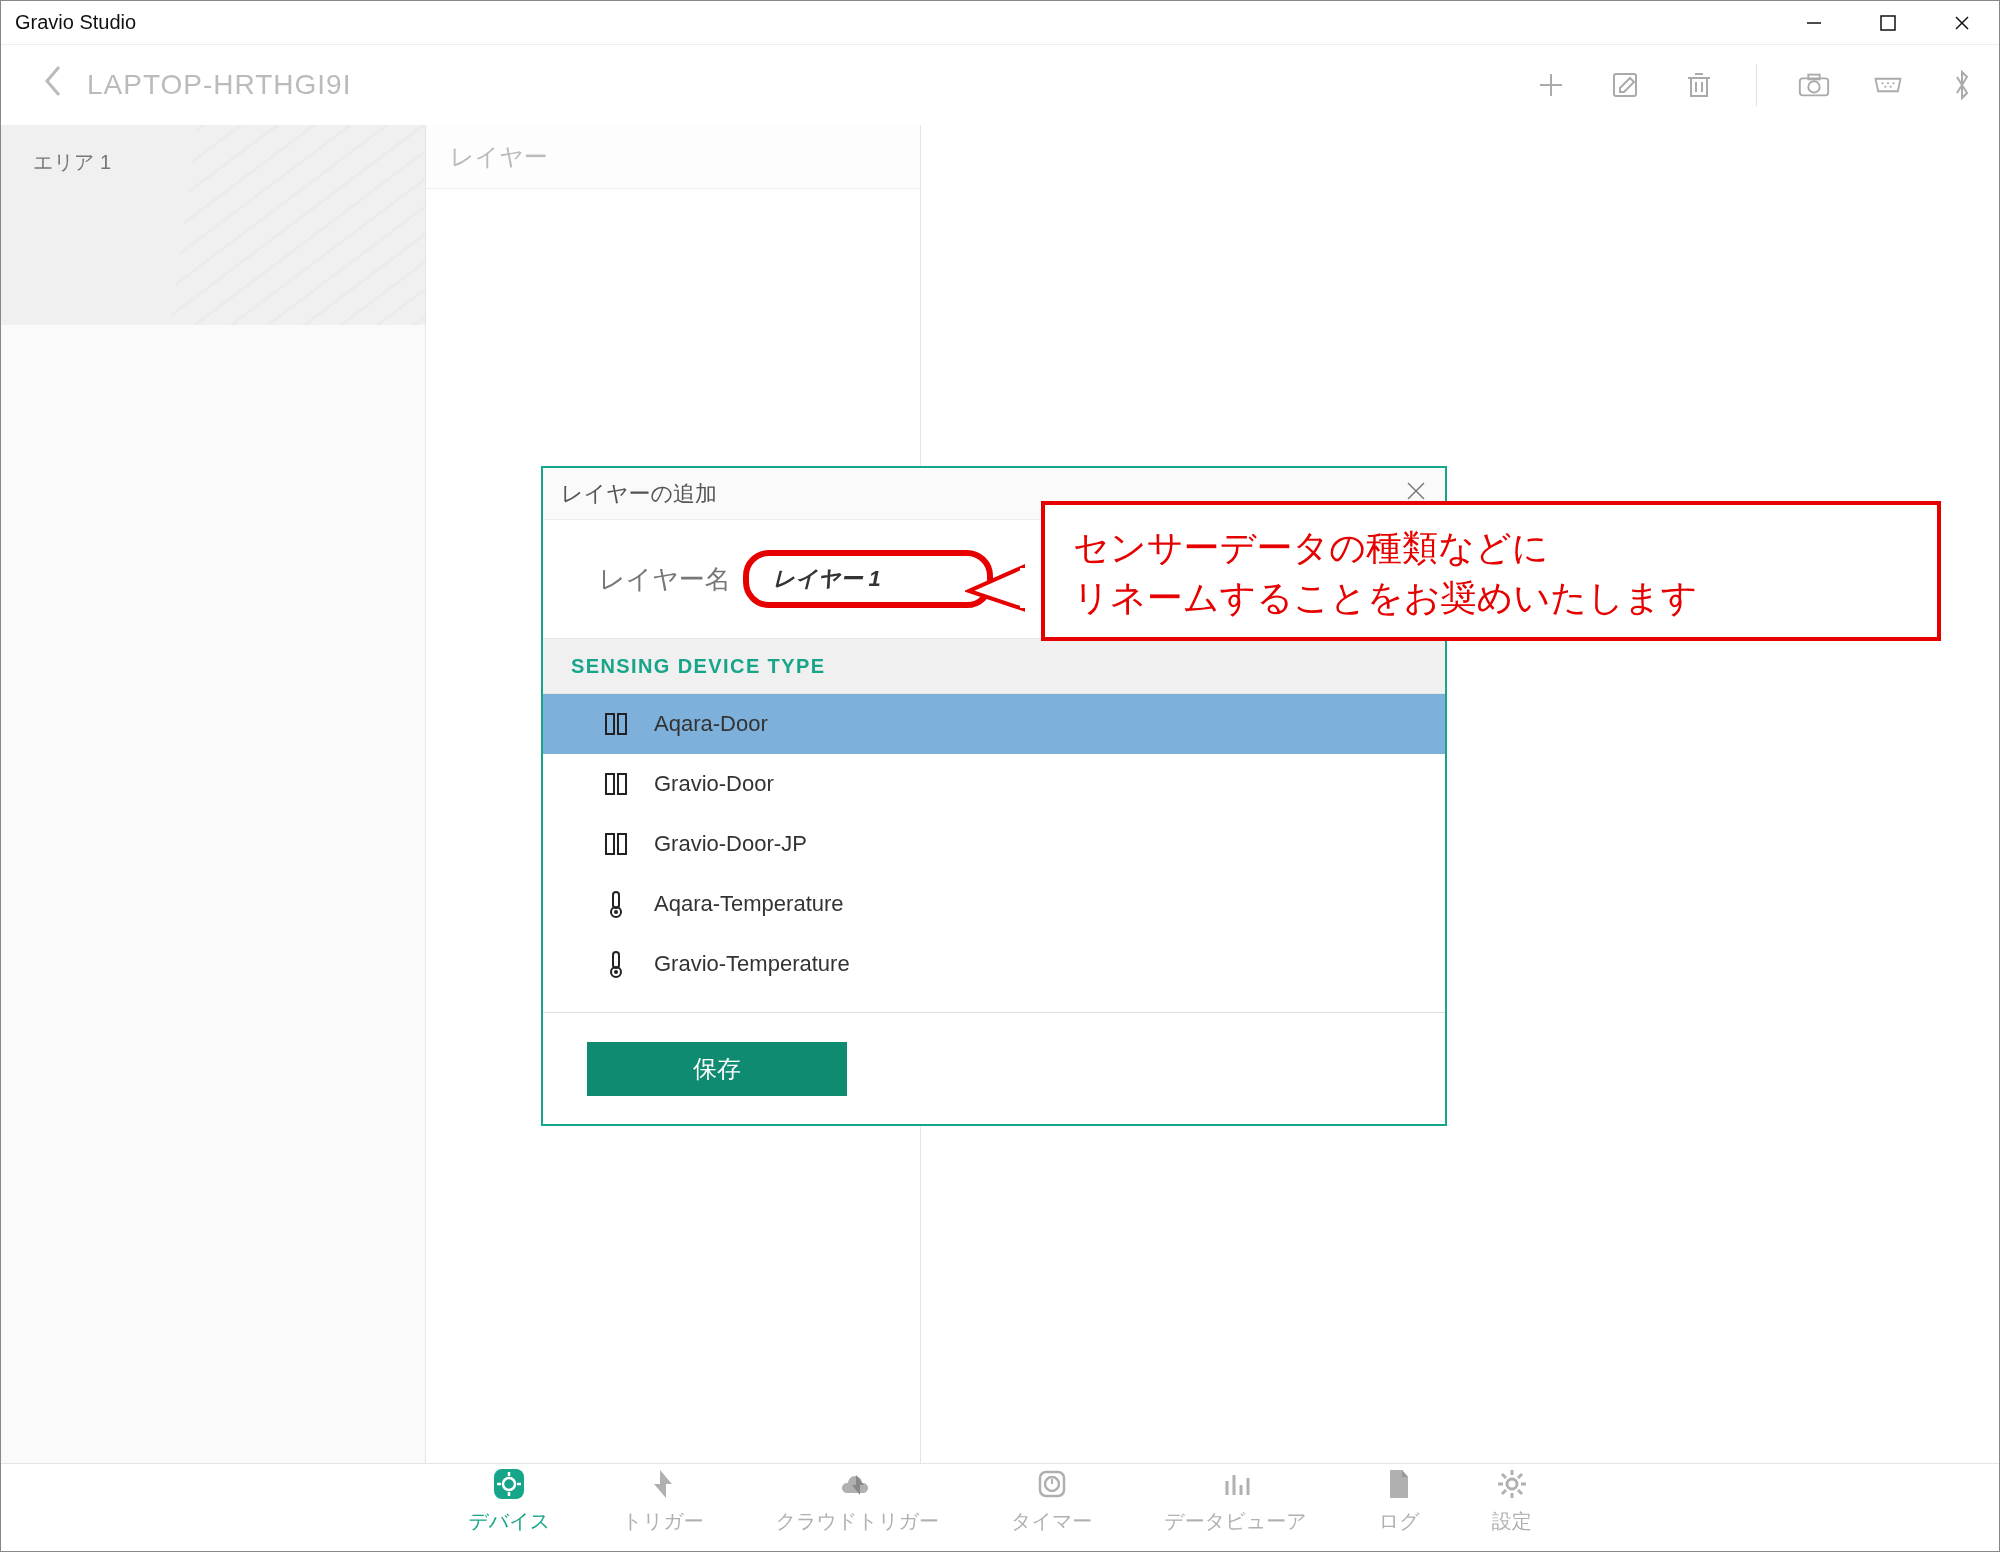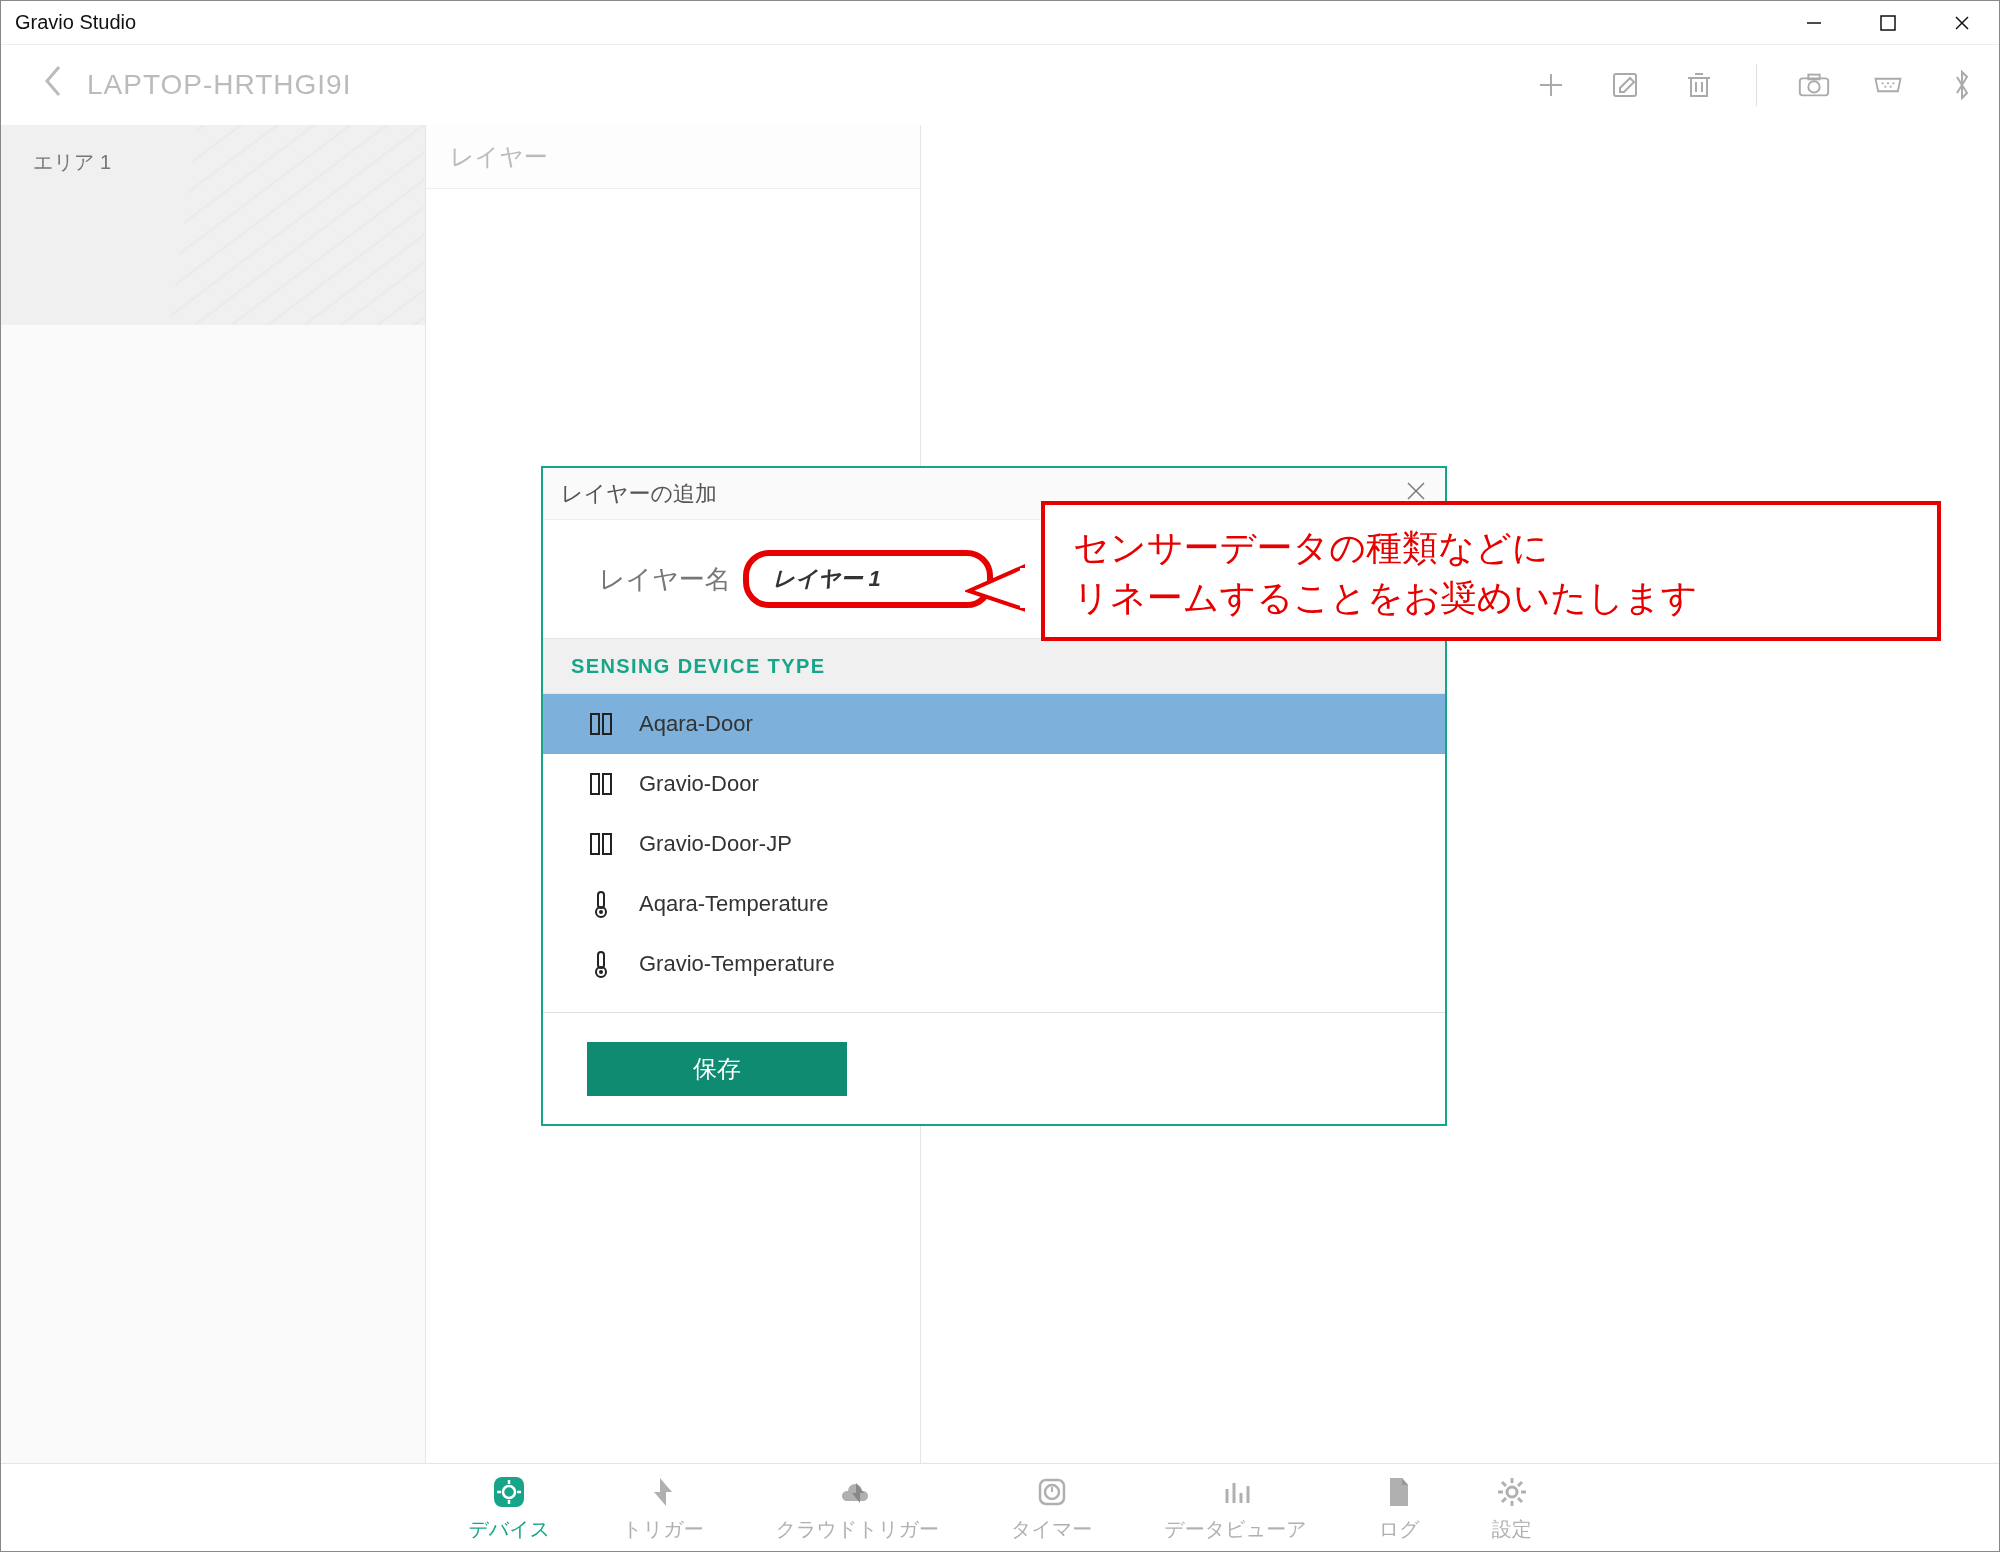--- a/index.html
+++ b/index.html
@@ -26,40 +26,40 @@
   .area-tile::after { content: ""; position: absolute; right: -40px; top: -40px; width: 280px; height: 280px;
     background: repeating-linear-gradient(135deg, #e8e8e8 0 3px, transparent 3px 22px); opacity: .6; transform: rotate(8deg); }
 
   .layer-panel { width: 495px; border-right: 1px solid #e5e5e5; }
   .layer-header { height: 64px; padding: 16px 24px; font-size: 24px; color: #bbb; background: #fdfdfd; border-bottom: 1px solid #eee; }
 
   .content-panel { flex: 1; }
 
   
   .bottom-nav { position: absolute; bottom: 0; left: 0; right: 0; height: 88px; border-top: 1px solid #e5e5e5;
-    display: flex; align-items: center; justify-content: center; gap: 72px; }
+    display: flex; justify-content: center; gap: 72px; }
   .nav-item { display: flex; flex-direction: column; align-items: center; gap: 4px; color: #b0b0b0; font-size: 20px; }
   .nav-item.active { color: #17a589; }
   .nav-ico { width: 40px; height: 40px; display: flex; align-items: center; justify-content: center; }
 
   
   .modal { position: absolute; left: 540px; top: 465px; width: 906px; height: 660px; border: 2px solid #17a589; background: #fff; }
   .modal-title { height: 52px; display: flex; align-items: center; justify-content: space-between; padding: 0 18px 0 18px;
     font-size: 22px; color: #555; border-bottom: 1px solid #eee; background: #fafafa; }
   .close-x { font-size: 26px; color: #888; }
 
   .modal-name-row { height: 118px; display: flex; align-items: center; padding: 0 56px; gap: 12px; }
   .name-label { font-size: 26px; color: #777; }
   .name-input-wrap { position: relative; width: 250px; }
   .name-input { border: 6px solid #e60000; border-radius: 26px; padding: 8px 24px; font-size: 22px; color: #333; font-weight: 600; background: #fff; width: 100%; font-style: italic; }
 
   .section-hdr { height: 56px; background: #f0f0f0; display: flex; align-items: center; padding: 10px 28px; color: #17a589; font-size: 20px; letter-spacing: 1.4px; font-weight: 600; border-top: 1px solid #e5e5e5; border-bottom: 1px solid #e5e5e5; }
 
   .device-list { }
-  .device-row { height: 60px; display: flex; align-items: center; gap: 24px; padding: 0 44px; font-size: 22px; color: #333; }
+  .device-row { height: 60px; display: flex; align-items: center; gap: 24px; padding: 0 59px; font-size: 22px; color: #333; }
   .device-row.sel { background: #7db0db; }
   .dev-ico { width: 28px; height: 28px; display: flex; align-items: center; justify-content: center; }
 
   .modal-footer { position: absolute; bottom: 0; left: 0; right: 0; height: 112px; border-top: 1px solid #e0e0e0;
     display: flex; align-items: center; justify-content: flex-start; padding: 0 44px; }
   .save-btn { width: 260px; height: 54px; background: #0f8b72; color: #fff; font-size: 24px; border: none; display: flex; align-items: center; justify-content: center; }
 
   
   .callout { position: absolute; left: 1040px; top: 500px; width: 900px; height: 140px; border: 4px solid #e60000; background: #fff;
     padding: 18px 28px; font-size: 36px; color: #e60000; line-height: 1.4; }

